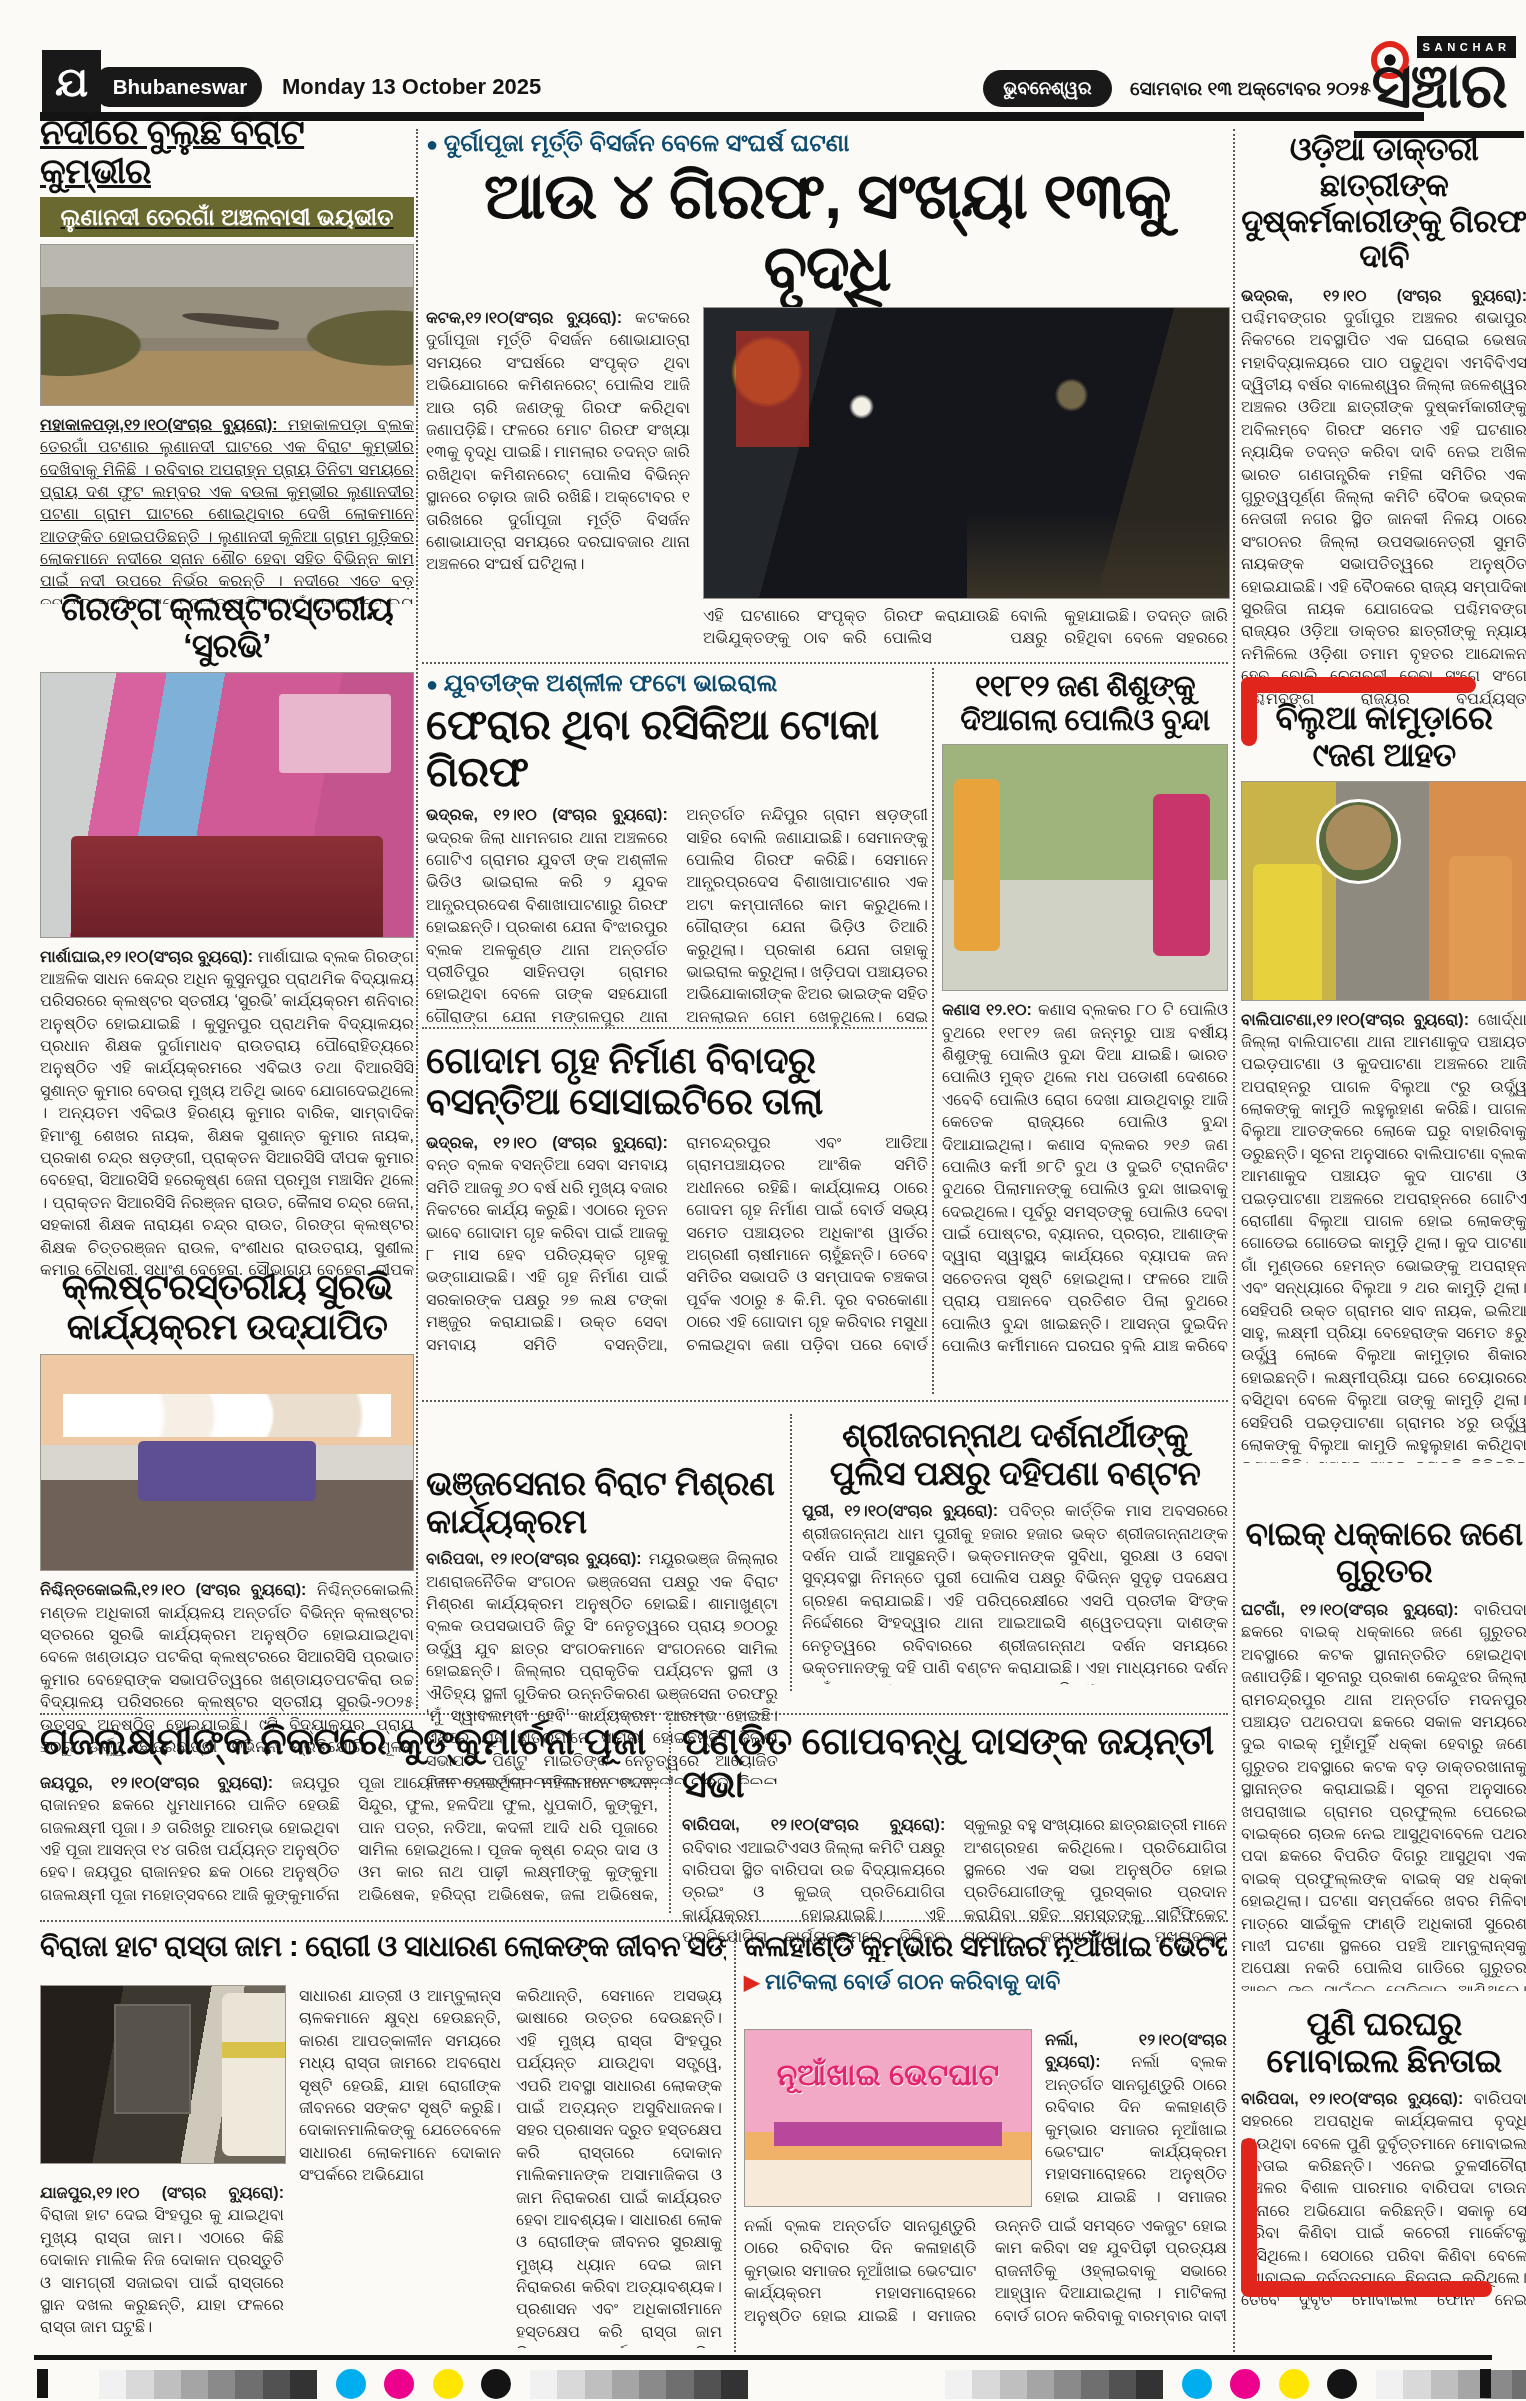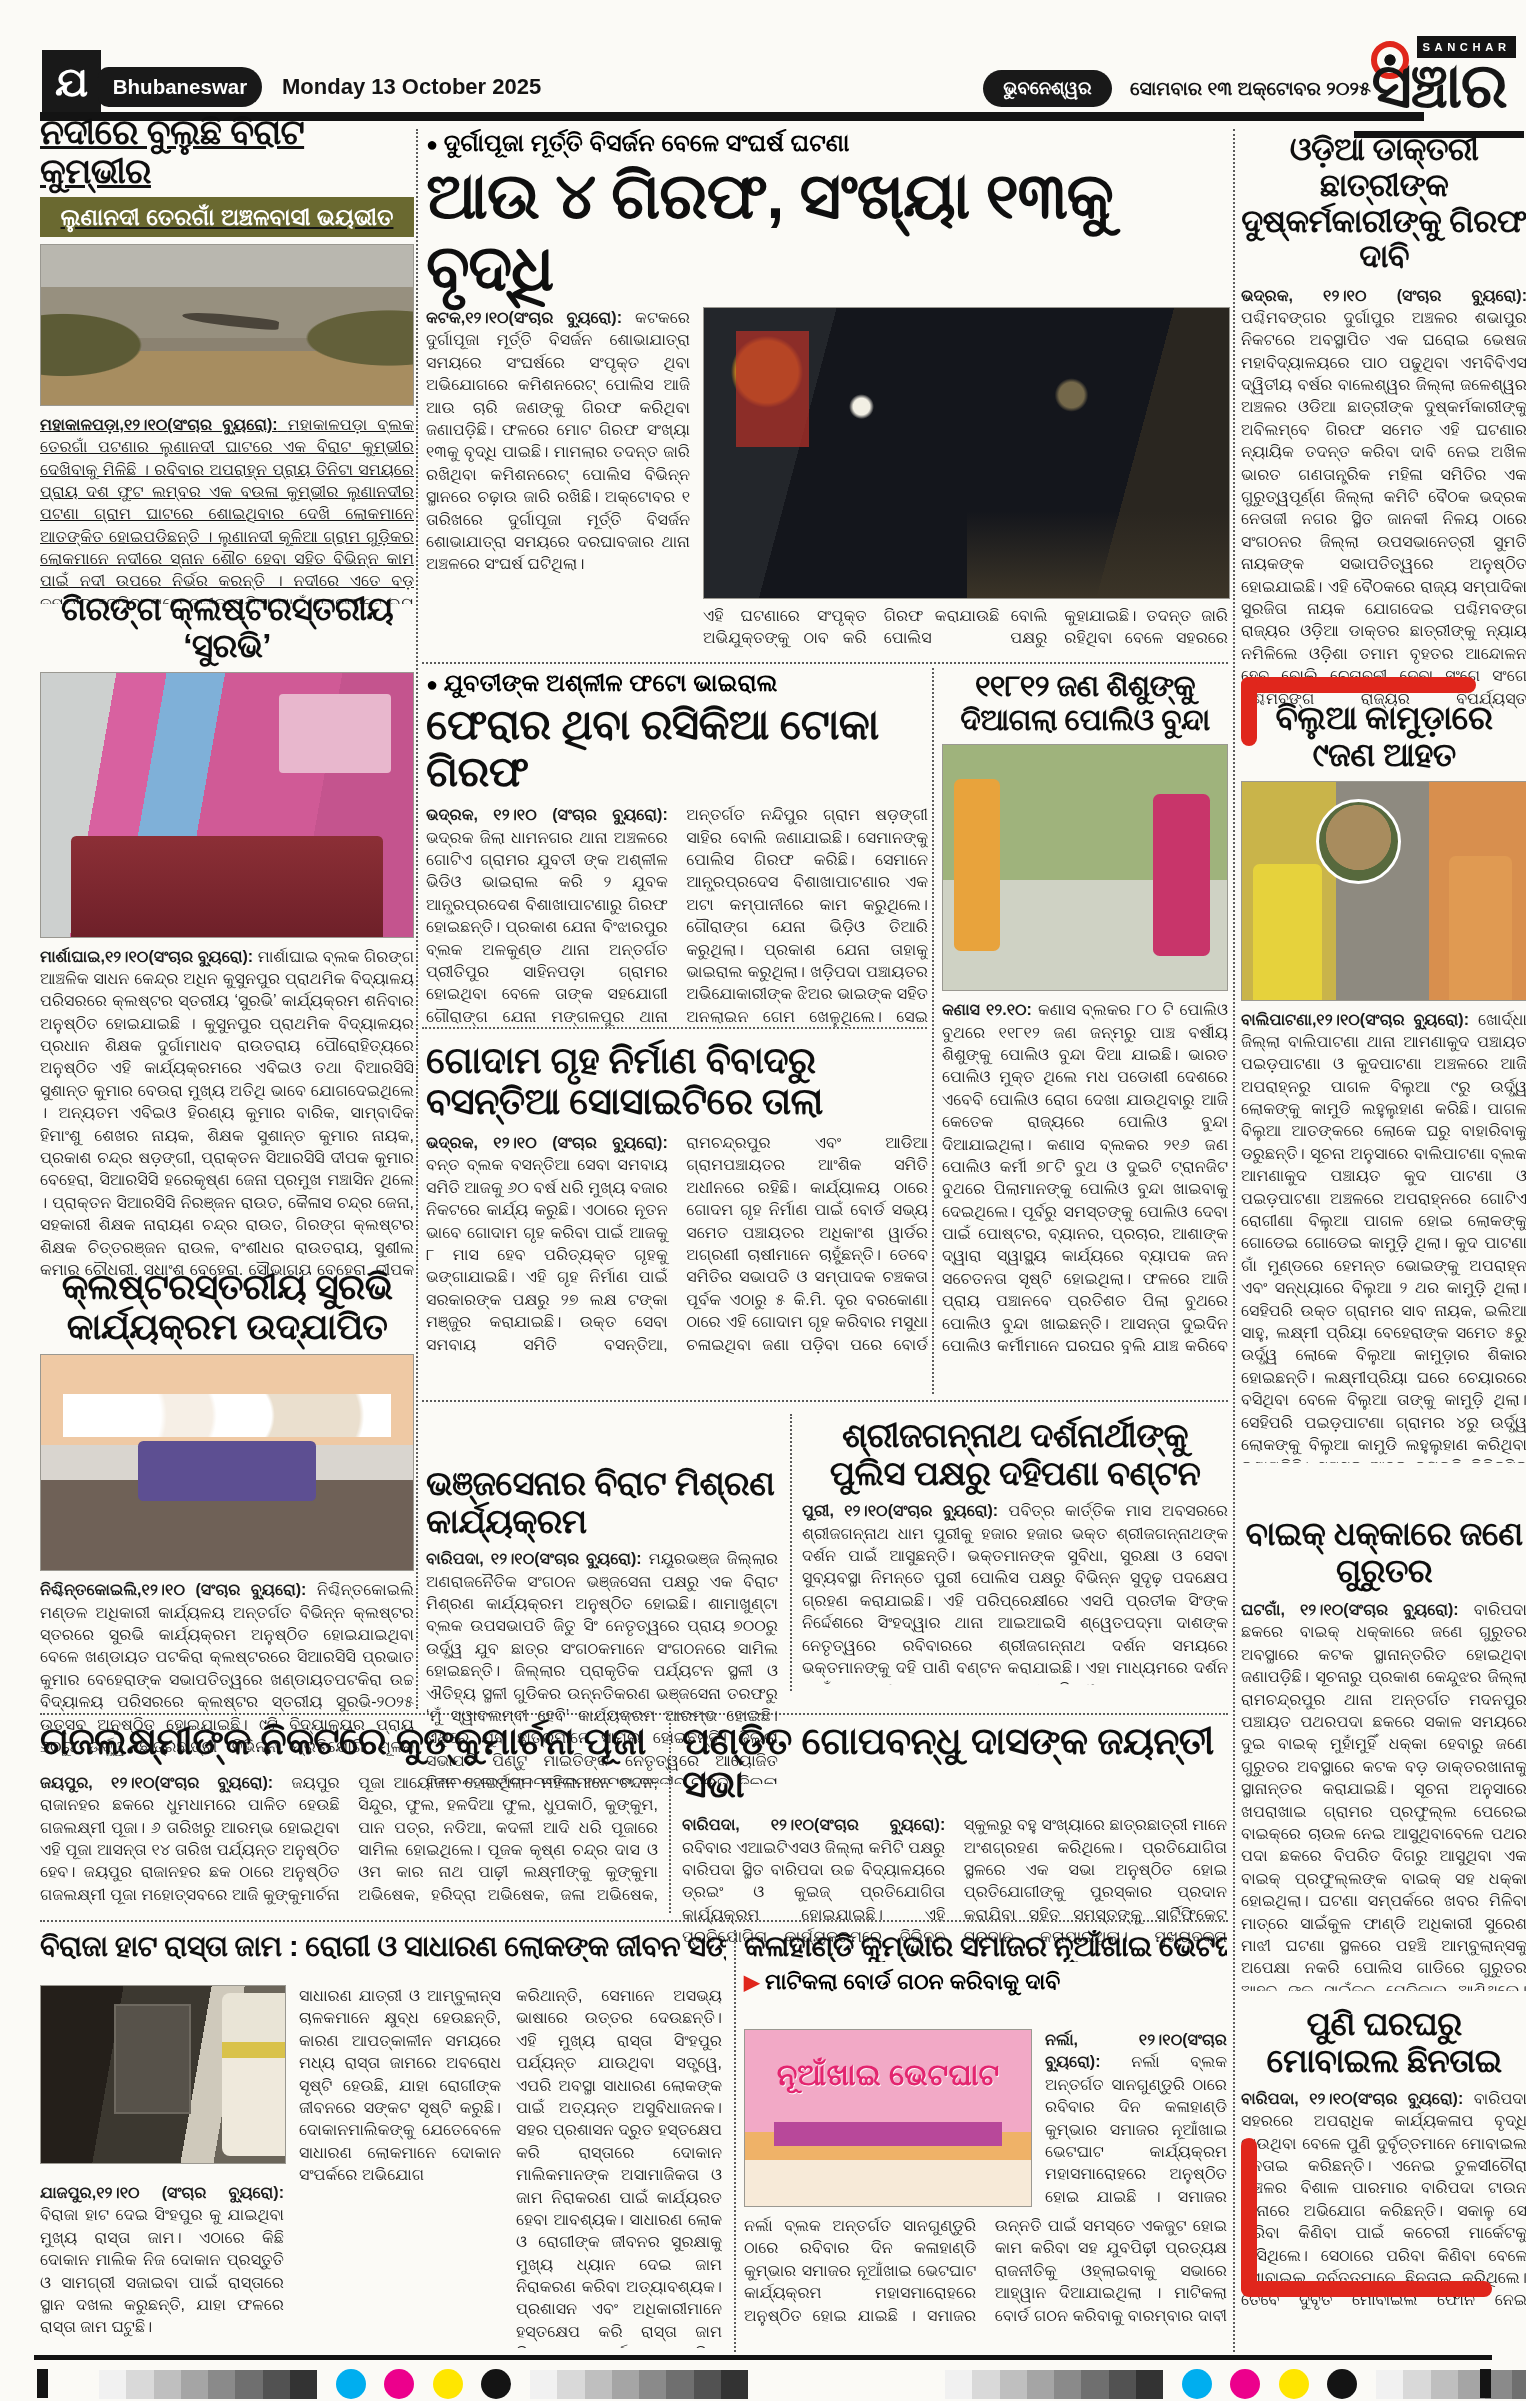--- a/index.html
+++ b/index.html
@@ -15,21 +15,21 @@
   .hrule{left:40px;top:112px;width:1384px;height:8.6px;background:#131313;}
   .masthead{left:1354px;top:8px;width:170px;height:132px;}
   .mh-enbox{position:absolute;left:63px;top:28px;width:99px;height:22.4px;background:#141414;color:#fff;font-size:11.2px;letter-spacing:4.6px;display:flex;align-items:center;justify-content:center;font-weight:bold;}
   .mh-od{position:absolute;left:0;top:44px;width:170px;font-size:62px;font-weight:900;color:#161616;letter-spacing:-1.3px;line-height:1.1;text-align:center;}
   .mh-ring{position:absolute;left:17px;top:33px;width:26.4px;height:26.4px;border:6.6px solid #e0261c;border-radius:50%;background:radial-gradient(circle,#111 0 5.3px,transparent 6px);}
   .mh-under{position:absolute;left:0;top:123px;width:170px;height:6.6px;background:#131313;}
   
   .article{position:absolute;}
   .hl{margin:0;font-weight:800;color:#0f0f0f;line-height:1.12;letter-spacing:-0.7px;}
   .hl.center{text-align:center;}
-  .kicker{font-weight:800;font-size:24px;color:#000000;margin:0 0 4px 0;}
+  .kicker{font-weight:800;font-size:24px;color:#0c4a6e;margin:0 0 4px 0;}
   .kicker::before{content:"\25CF  ";font-size:20px;}
   .kicker.red-arrow::before{content:"\25B6  ";color:#e0261c;}
   .subbar{background:#6a6930;color:#fff;font-weight:800;font-size:23px;text-align:center;padding:6.6px 0;margin:6.6px 0;}
   .body{font-size:16px;line-height:1.40;text-align:justify;color:#1b1b1b;overflow:hidden;margin:0;}
   .dl{font-weight:800;}
   .cols2{column-count:2;column-gap:18.5px;}
   .cols3{column-count:3;column-gap:17px;}
   .photo{position:relative;overflow:hidden;border:0.7px solid #9a9891;}
   
   .ph-river{background:linear-gradient(#b9b7af 0 26%,#97907f 26% 58%,#8b8271 58% 66%,#a78d60 66% 100%);}
@@ -123,21 +123,21 @@
   </section>
 
   <section class="article" style="left:40px;top:1267px;width:374px;">
     <h1 class="hl center" style="font-size:36px;">କ୍ଲଷ୍ଟରସ୍ତରୀୟ ସୁରଭି କାର୍ଯ୍ୟକ୍ରମ ଉଦ୍ଯାପିତ</h1>
     <div class="photo ph-group" style="height:215px;margin-top:6.6px;"></div>
     <p class="body" style="margin-top:8px;height:177px;"><span class="dl">ନିଶ୍ଚିନ୍ତକୋଇଲି,୧୨।୧୦ (ସଂଚାର ବ୍ୟୁରୋ):</span> <span>ନିଶ୍ଚିନ୍ତକୋଇଲି ମଣ୍ଡଳ ଅଧିକାରୀ କାର୍ଯ୍ୟଳୟ ଅନ୍ତର୍ଗତ ବିଭିନ୍ନ କ୍ଲଷ୍ଟର ସ୍ତରରେ ସୁରଭି କାର୍ଯ୍ୟକ୍ରମ ଅନୁଷ୍ଠିତ ହୋଇଯାଇଥିବା ବେଳେ ଖଣ୍ଡାୟତ ପଟକିରା କ୍ଲଷ୍ଟରରେ ସିଆରସିସି ପ୍ରଭାତ କୁମାର ବେହେରାଙ୍କ ସଭାପତିତ୍ୱରେ ଖଣ୍ଡାୟତପଟକିରା ଉଚ୍ଚ ବିଦ୍ୟାଳୟ ପରିସରରେ କ୍ଲଷ୍ଟର ସ୍ତରୀୟ ସୁରଭି-୨୦୨୫ ଉତ୍ସବ ଅନୁଷ୍ଠିତ ହୋଇଯାଇଛି। ୯ଟି ବିଦ୍ୟାଳୟର ପ୍ରାୟ ୬୦ରୁ ଉର୍ଦ୍ଧ୍ୱ ଛାତ୍ରଛାତ୍ରୀ ବିଭିନ୍ନ ପ୍ରତିଯୋଗି ମୂଳକ କାର୍ଯ୍ୟକ୍ରମରେ ଅଂଶଗ୍ରହଣ କରିଥିଲେ। ୪୨ ଜଣ କୃତି ଛାତ୍ରଛାତ୍ରୀଙ୍କୁ ପୁରସ୍କାର, ମାନପତ୍ର ପ୍ରଦାନ କରାଯାଇଥିଲା।</span></p>
   </section>
 
   <section class="article" style="left:426px;top:129px;width:802px;height:528px;">
     <p class="kicker">ଦୁର୍ଗାପୂଜା ମୂର୍ତ୍ତି ବିସର୍ଜନ ବେଳେ ସଂଘର୍ଷ ଘଟଣା</p>
-    <h1 class="hl" style="font-size:64px;text-align:left;letter-spacing:-1.3px;">ଆଉ ୪ ଗିରଫ, ସଂଖ୍ୟା ୧୩କୁ ବୃଦ୍ଧି</h1>
+    <h1 class="hl" style="font-size:64px;text-align:center;letter-spacing:-1.3px;">ଆଉ ୪ ଗିରଫ, ସଂଖ୍ୟା ୧୩କୁ ବୃଦ୍ଧି</h1>
     <div style="position:absolute;left:0;top:178px;width:264px;height:290px;">
       <p class="body" style="height:290px;"><span class="dl">କଟକ,୧୨।୧୦(ସଂଚାର ବ୍ୟୁରୋ):</span> <span>କଟକରେ ଦୁର୍ଗାପୂଜା ମୂର୍ତ୍ତି ବିସର୍ଜନ ଶୋଭାଯାତ୍ରା ସମୟରେ ସଂଘର୍ଷରେ ସଂପୃକ୍ତ ଥିବା ଅଭିଯୋଗରେ କମିଶନରେଟ୍ ପୋଲିସ ଆଜି ଆଉ ଚାରି ଜଣଙ୍କୁ ଗିରଫ କରିଥିବା ଜଣାପଡ଼ିଛି। ଫଳରେ ମୋଟ ଗିରଫ ସଂଖ୍ୟା ୧୩କୁ ବୃଦ୍ଧି ପାଇଛି। ମାମଲାର ତଦନ୍ତ ଜାରି ରଖିଥିବା କମିଶନରେଟ୍ ପୋଲିସ ବିଭିନ୍ନ ସ୍ଥାନରେ ଚଢ଼ାଉ ଜାରି ରଖିଛି। ଅକ୍ଟୋବର ୧ ତାରିଖରେ ଦୁର୍ଗାପୂଜା ମୂର୍ତ୍ତି ବିସର୍ଜନ ଶୋଭାଯାତ୍ରା ସମୟରେ ଦରଘାବଜାର ଥାନା ଅଞ୍ଚଳରେ ସଂଘର୍ଷ ଘଟିଥିଲା।</span></p>
     </div>
     <div class="photo ph-night" style="position:absolute;left:277px;top:178px;width:525px;height:290px;"></div>
     <p class="body cols3" style="position:absolute;left:277px;top:476px;width:525px;height:51px;"><span>ଏହି ଘଟଣାରେ ସଂପୃକ୍ତ ଅଭିଯୁକ୍ତଙ୍କୁ ଠାବ କରି ଗିରଫ କରାଯାଉଛି ବୋଲି ପୋଲିସ ପକ୍ଷରୁ କୁହାଯାଇଛି। ତଦନ୍ତ ଜାରି ରହିଥିବା ବେଳେ ସହରରେ ଶାନ୍ତି ଶୃଙ୍ଖଳା ରକ୍ଷା ପାଇଁ ଅଧିକ ପୋଲିସ ଫୋର୍ସ ମୁତୟନ କରାଯାଇଛି। ଘଟଣାର ତଦନ୍ତ ପାଇଁ ପୋଲିସ ଫୁଟେଜ୍ ଯାଞ୍ଚ କରୁଛି ଏବଂ ଅଧିକ ଗିରଫ ସମ୍ଭାବନା ରହିଛି ବୋଲି ସୂଚନା ମିଳିଛି।</span></p>
   </section>
 
   <section class="article" style="left:426px;top:669px;width:502px;">
     <p class="kicker">ଯୁବତୀଙ୍କ ଅଶ୍ଳୀଳ ଫଟୋ ଭାଇରାଲ</p>
     <h1 class="hl" style="font-size:42px;">ଫେରାର ଥିବା ରସିକିଆ ଟୋକା ଗିରଫ</h1>

